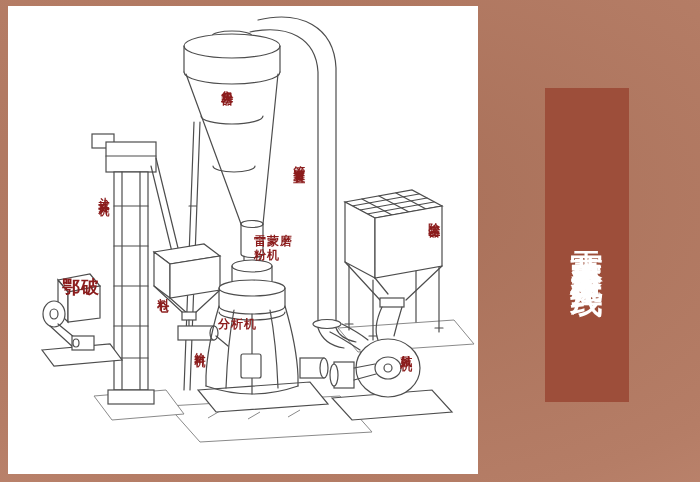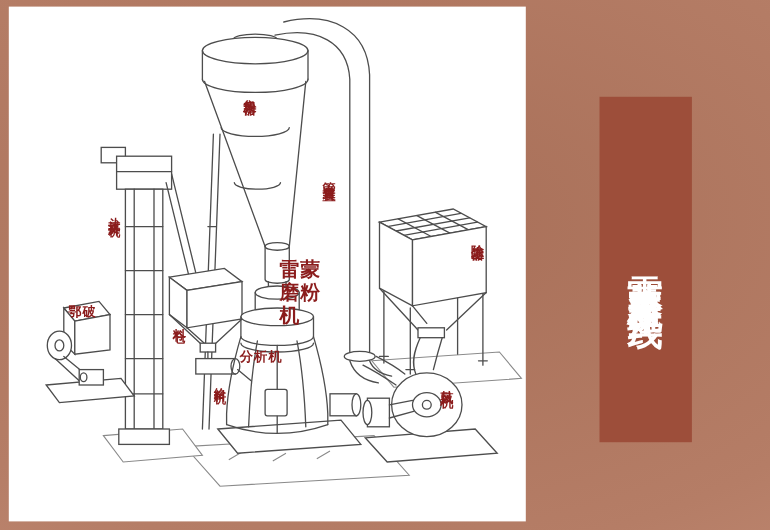--- a/index.html
+++ b/index.html
@@ -15,21 +15,21 @@
     position:absolute;left:8px;top:6px;width:470px;height:468px;
     background:var(--panel-bg,#ffffff);
   }
   .panel svg{position:absolute;left:0;top:0;}
   .lbl{
     position:absolute;color:var(--label-text,#8b1c1c);
     font-weight:bold;font-size:12px;line-height:1.18;
     white-space:nowrap;letter-spacing:1px;
   }
   .v{writing-mode:vertical-rl;text-orientation:upright;letter-spacing:2px;}
-  .wrap{white-space:normal;width:42px;font-size:18px;letter-spacing:1px;}
+  .wrap{white-space:normal;width:42px;font-size:12px;letter-spacing:1px;font-family:Liberation Mono, monospace;}
   .banner{
     position:absolute;left:545px;top:88px;width:84px;height:314px;
     background:var(--banner-bg,#9d4e3a);
     display:flex;align-items:center;justify-content:center;
   }
   .banner-text{
     writing-mode:vertical-rl;text-orientation:upright;
     color:var(--banner-text,#ffffff);font-size:32px;font-weight:600;
     letter-spacing:5px;
   }
@@ -153,21 +153,21 @@
         <circle class="fw" cx="380" cy="362" r="4"></circle>
         <rect class="fw" x="326" y="356" width="20" height="26"></rect>
         <ellipse class="fw" cx="326" cy="369" rx="4" ry="11"></ellipse>
         <path class="ln" d="M346,362 L367,358 M346,374 L368,368"></path>
       </g>
     </svg>
 
     <div class="lbl v" style="left:212px;top:74px;font-size:12px">集粉器</div>
     <div class="lbl v" style="left:284px;top:150px;font-size:12px">管道装置</div>
     <div class="lbl v" style="left:88px;top:182px;font-size:11px">斗式提升机</div>
-    <div class="lbl" style="left:54px;top:270px;font-size:12px">鄂破</div>
+    <div class="lbl" style="left:54px;top:270px;font-size:18px">鄂破</div>
     <div class="lbl v" style="left:148px;top:282px;font-size:12px">料仓</div>
     <div class="lbl wrap" style="left:246px;top:229px">雷蒙磨粉机</div>
     <div class="lbl" style="left:210px;top:311px;font-size:12px">分析机</div>
     <div class="lbl v" style="left:184px;top:337px;font-size:11px">给料机</div>
     <div class="lbl v" style="left:419px;top:206px;font-size:12px">除尘器</div>
     <div class="lbl v" style="left:391px;top:339px;font-size:12px">鼓风机</div>
   </div>
 
   <div class="banner">
     <span class="banner-text">雷蒙磨粉机生产线</span>

